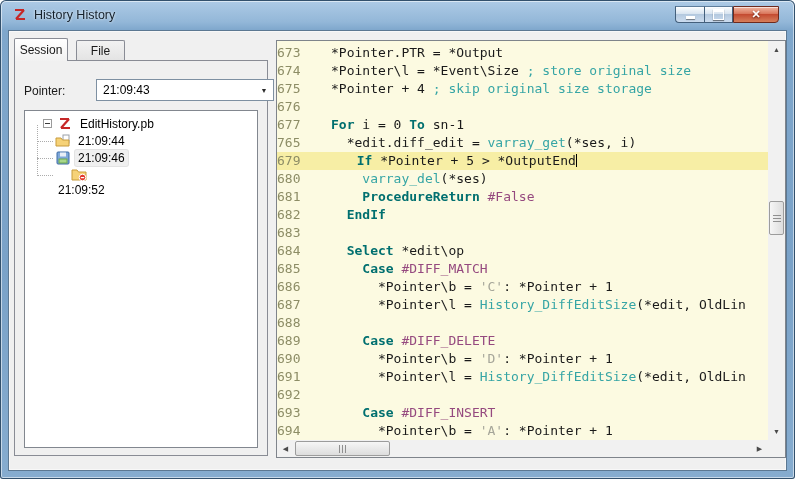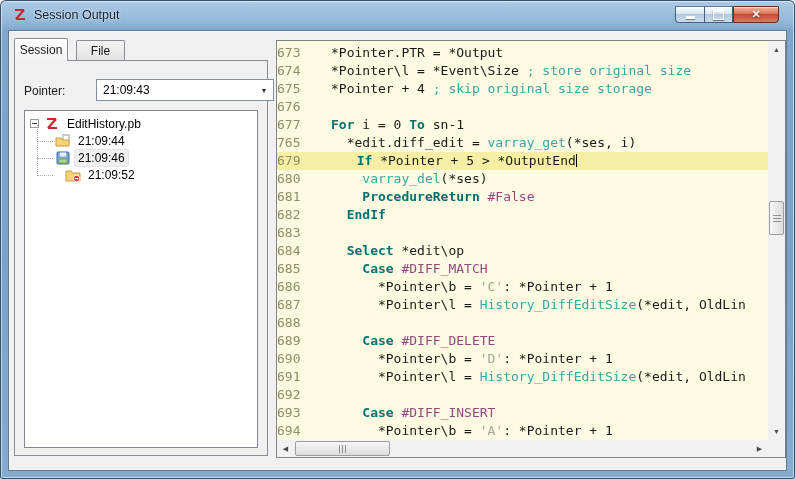--- a/index.html
+++ b/index.html
@@ -91,21 +91,21 @@
 <body>
 
 <div class="window">
 
   <div class="titlebar">
     <span class="title-icon">
       <svg viewBox="0 0 16 16" width="16" height="16">
           <path d="M3 3h9M12 3 4 12M4 12h9" stroke="#C62828" stroke-width="2.2" fill="none"></path>
         </svg>
     </span>
-    <span class="title-text">Session Output</span>
+    <span class="title-text">History History</span>
   </div>
   <div class="cap-btn cap-min">
     <span class="glyph-min"></span>
   </div>
   <div class="cap-btn cap-max">
     <span class="glyph-max"></span>
   </div>
   <div class="cap-btn cap-close">
     <span class="glyph-close">✕</span>
   </div>
@@ -115,21 +115,21 @@
   <div class="tab active">Session</div>
   <div class="tab inactive">File</div>
   <div class="tabpage"></div>
   <span class="session-label">Pointer:</span>
   <div class="combo">
     <span class="combo-value">21:09:43</span>
     <span class="combo-arrow">▼</span>
   </div>
 
   <div class="tree" id="tree">
-    <div class="trow" style="top:4px;padding-left:5px;">
+    <div class="trow" style="top:4px;padding-left:5px;margin-left:13px;">
       <span class="expander"></span>
       <span class="ticon">
         <svg viewBox="0 0 16 16" width="16" height="16">
             <path d="M3 3h9M12 3 4 12M4 12h9" stroke="#C62828" stroke-width="2.2" fill="none"></path>
           </svg>
       </span>
       <span class="tlabel">EditHistory.pb</span>
     </div>
 
   <div class="trow" style="top: 21px; padding-left: 30px;">
@@ -142,21 +142,21 @@
       <div class="stub" style="top: 30px; left: 12px; width: 16px;"></div>
       <div class="trow" style="top: 38px; padding-left: 30px;">
         <span class="ticon"><svg viewBox="0 0 16 16" width="16" height="16">
             <rect x="2" y="2" width="12" height="12" rx="1" fill="#7FA8D9" stroke="#3D6AA5"></rect>
             <rect x="5" y="2.5" width="6" height="4" fill="#E9EFF6"></rect>
             <rect x="4" y="9" width="8" height="4" fill="#A8D88A" stroke="#6FA84F"></rect>
           </svg></span>
         <span class="tlabel selected">21:09:46</span>
       </div>
       <div class="stub" style="top: 47px; left: 12px; width: 16px;"></div>
-      <div class="trow" style="top: 55px; padding-left: 40px;">
+      <div class="trow" style="top: 55px; padding-left: 30px; flex-direction: column;">
         <span class="ticon"><svg viewBox="0 0 16 16" width="16" height="16">
             <path d="M1 4h5l1.5 2H15v8H1z" fill="#F6D277" stroke="#C89B3C"></path>
             <circle cx="11.5" cy="11.5" r="3.3" fill="#E23B2E" stroke="#FFFFFF"></circle>
             <rect x="9.8" y="11" width="3.4" height="1.2" fill="#FFFFFF"></rect>
           </svg></span>
         <span class="tlabel">21:09:52</span>
       </div>
       <div class="stub" style="top: 64px; left: 12px; width: 16px;"></div>
       <div class="vline" style="top: 14px; height: 51px;"></div>
     </div>

